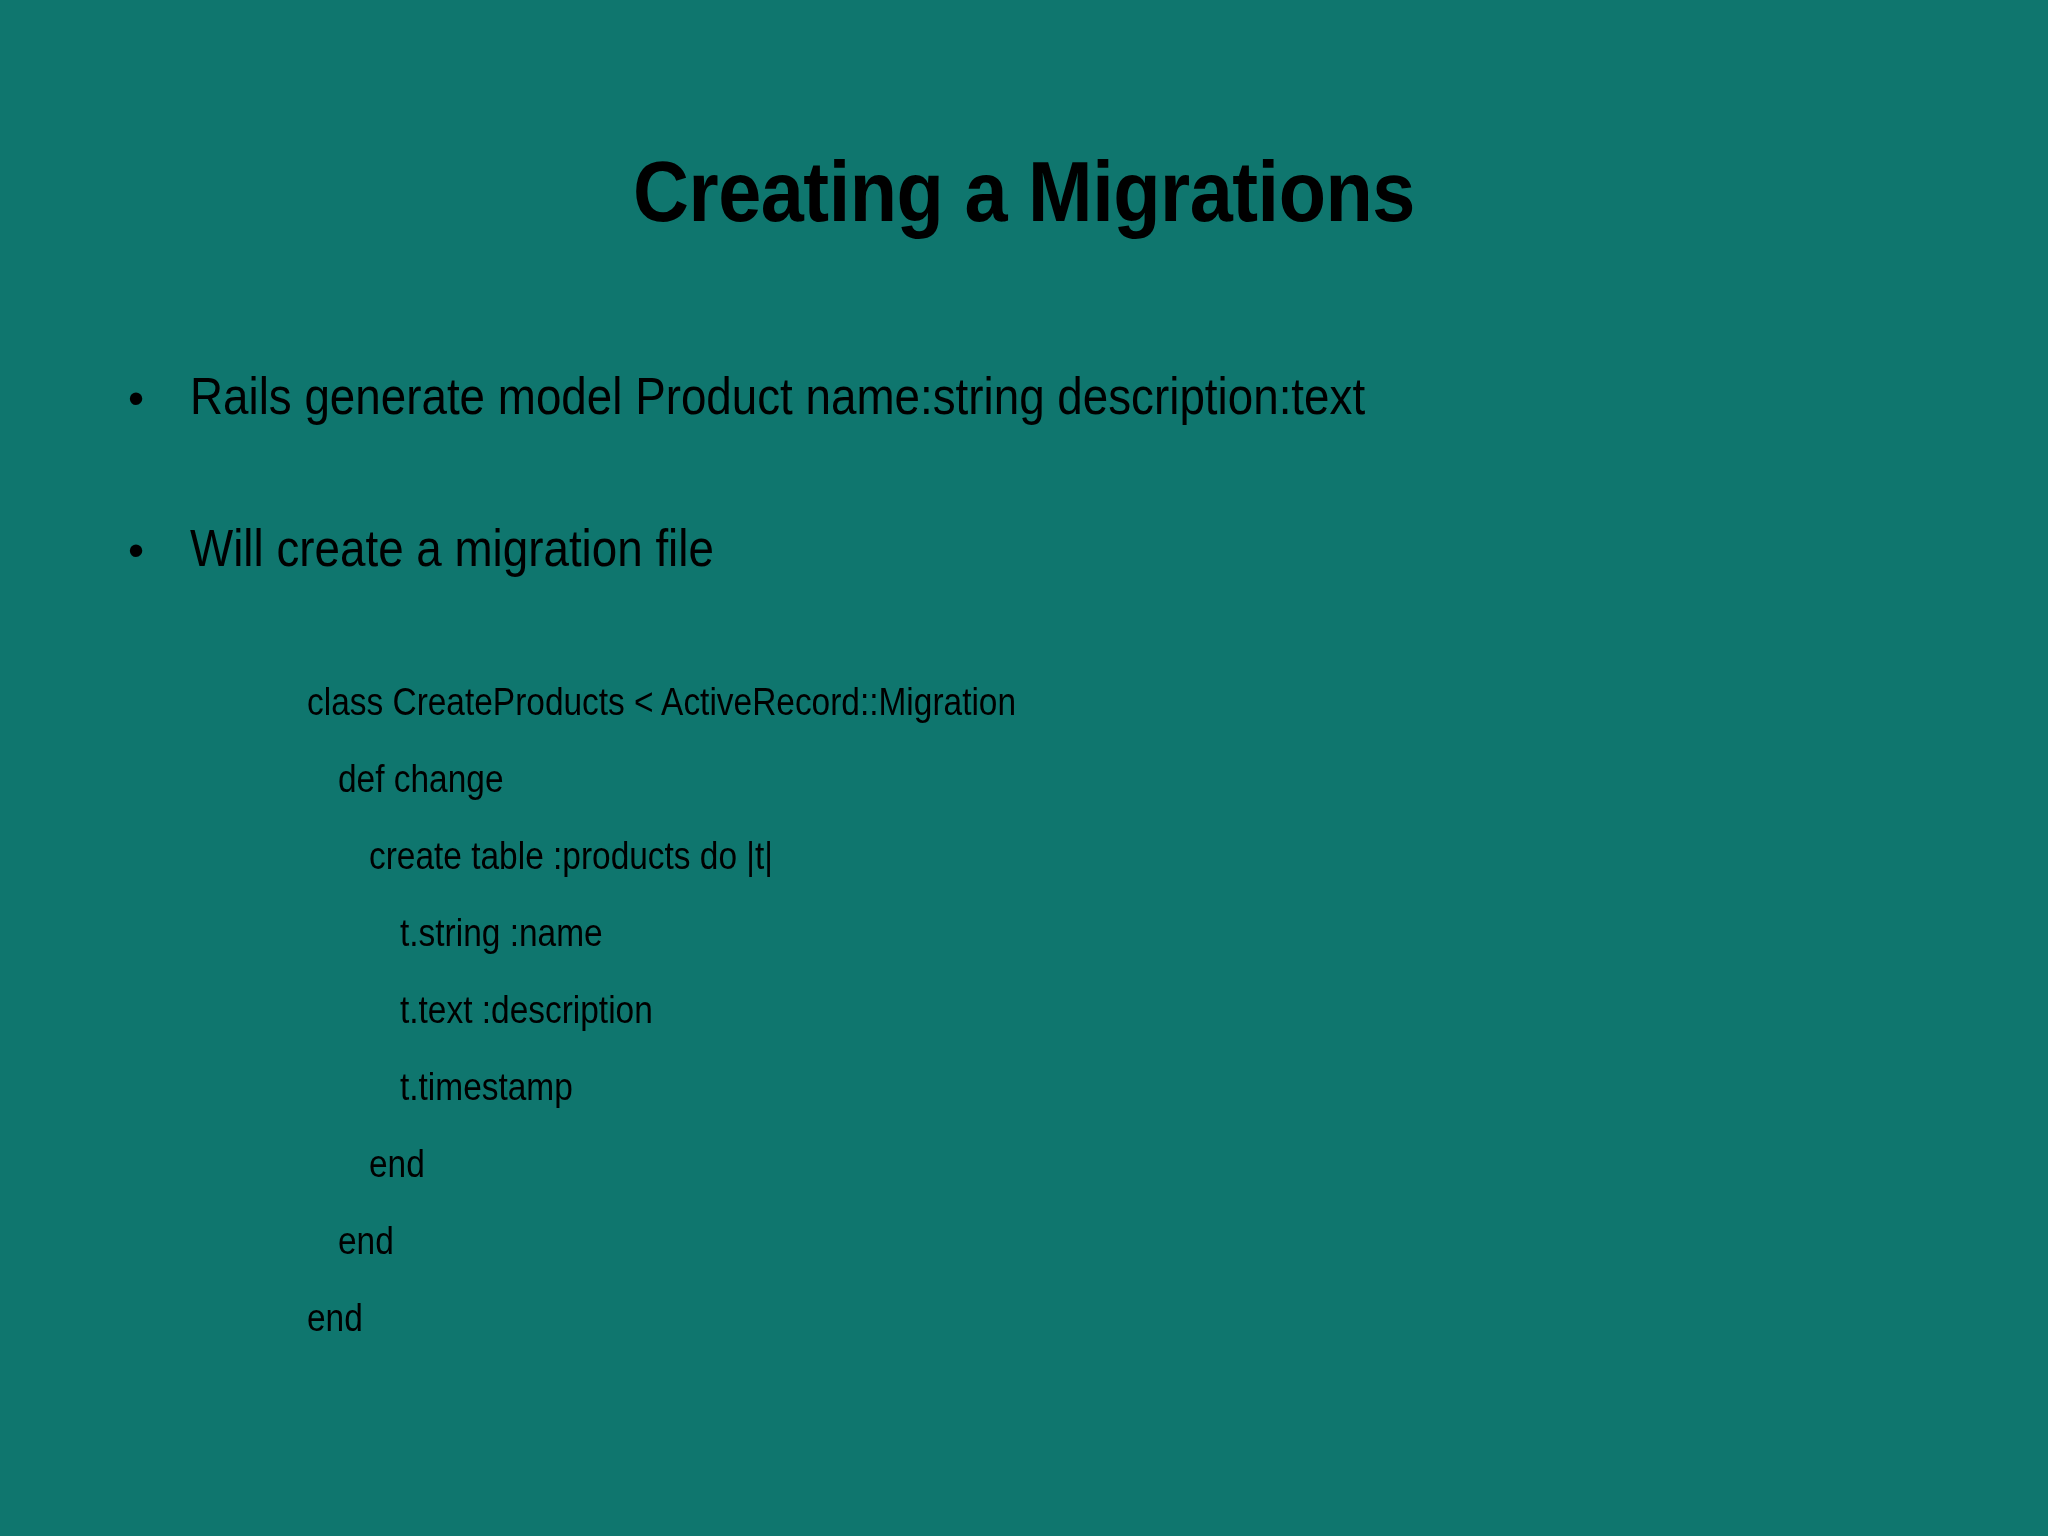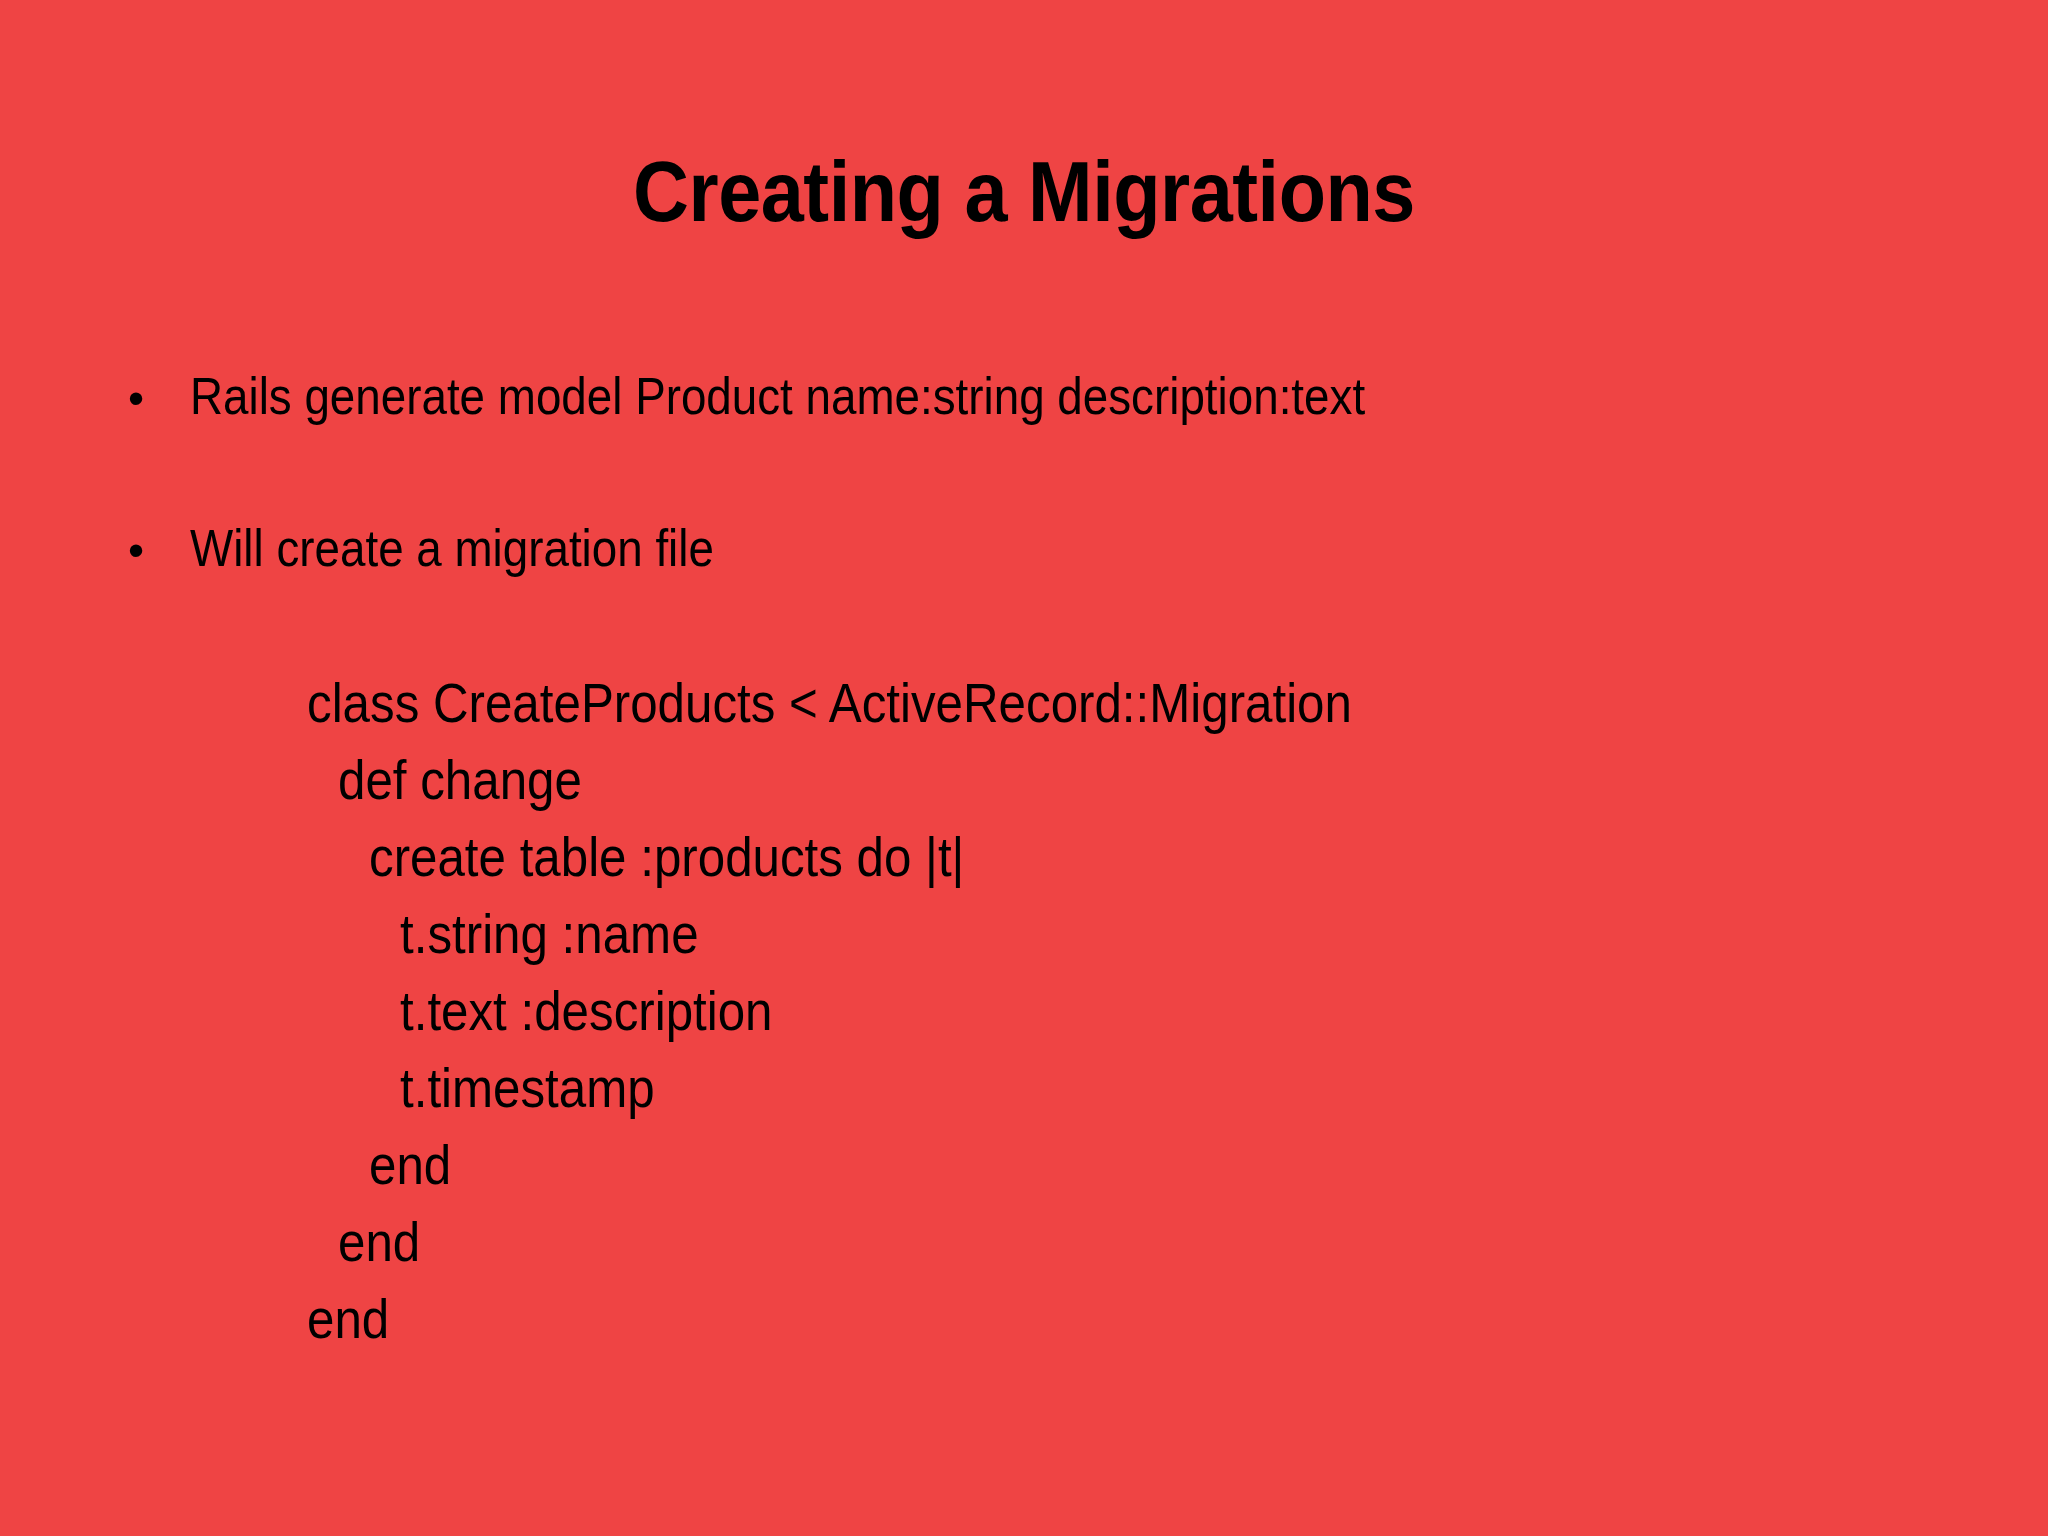--- a/index.html
+++ b/index.html
@@ -13,21 +13,21 @@
     overflow: hidden;
     font-family: "Liberation Sans", sans-serif;
     color: #000000;
     -webkit-font-smoothing: antialiased;
   }
 
   .slide {
     position: relative;
     width: 2048px;
     height: 1536px;
-    background: #ef4444;
+    background: #0f766e;
     box-sizing: border-box;
   }
 
   
   .slide-title {
     position: absolute;
     left: 0;
     top: 88px;
     width: 2048px;
     text-align: center;
@@ -77,21 +77,21 @@
     transform: scaleX(0.88);
     transform-origin: left top;
     white-space: nowrap;
   }
 
   
   .code-block {
     position: absolute;
     left: 307px;
     top: 664px;
-    font-size: 56px;
+    font-size: 38px;
     line-height: 77px;
     font-family: "Liberation Sans", sans-serif;
     white-space: nowrap;
   }
   .code-line {
     display: block;
     height: 77px;
     transform: scaleX(0.88);
     transform-origin: left top;
     white-space: pre;

